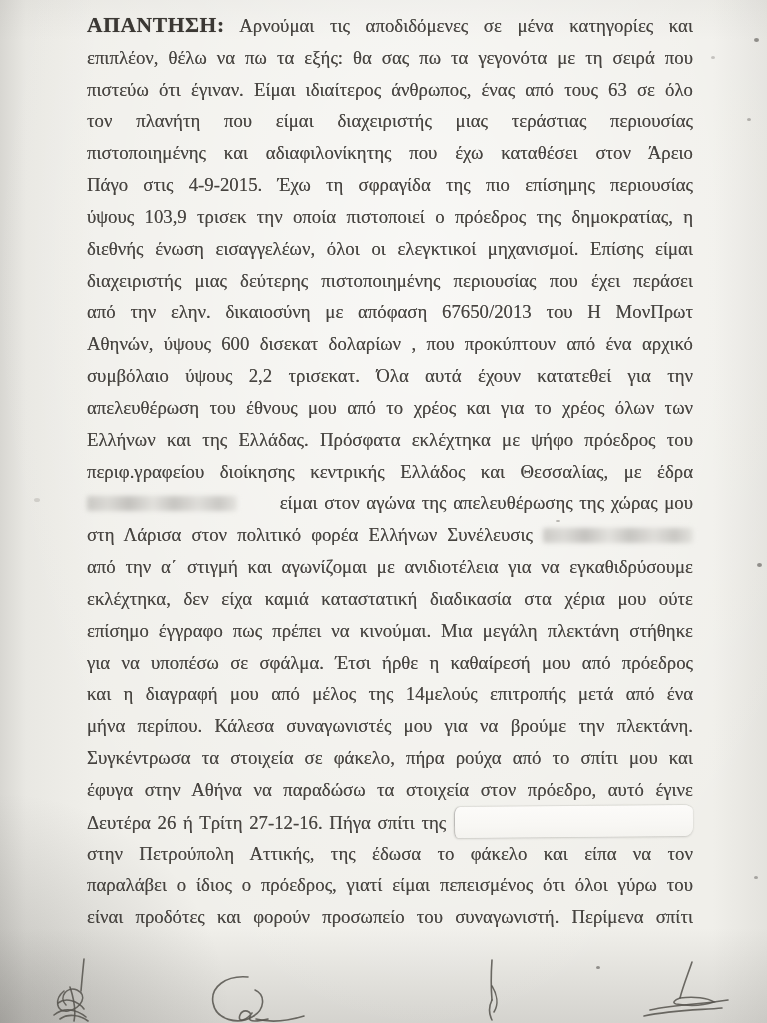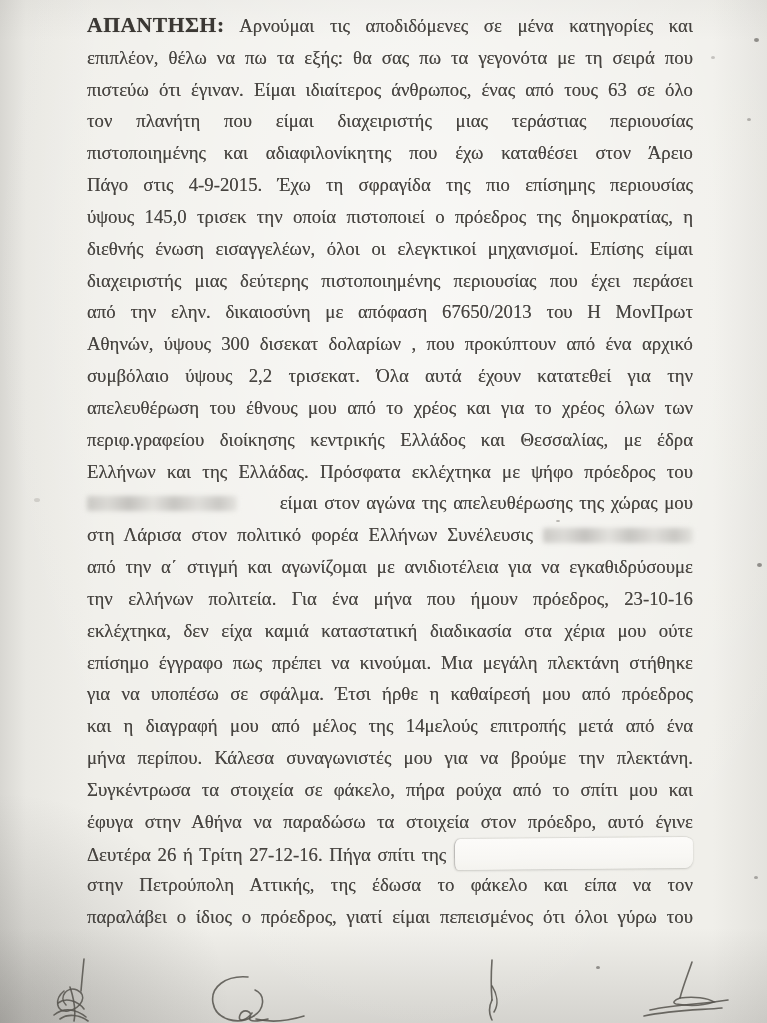--- a/index.html
+++ b/index.html
@@ -58,43 +58,43 @@
 
 <div class="paper"></div>
 
 <div class="text-block">
     <div class="line"><span class="heading">ΑΠΑΝΤΗΣΗ:</span> <span>Αρνούμαι τις αποδιδόμενες σε μένα κατηγορίες και</span></div>
     <div class="line"><span>επιπλέον, θέλω να πω τα εξής: θα σας πω τα γεγονότα με τη σειρά που</span></div>
     <div class="line"><span>πιστεύω ότι έγιναν. Είμαι ιδιαίτερος άνθρωπος, ένας από τους 63 σε όλο</span></div>
     <div class="line"><span>τον πλανήτη που είμαι διαχειριστής μιας τεράστιας περιουσίας</span></div>
     <div class="line"><span>πιστοποιημένης και αδιαφιλονίκητης που έχω καταθέσει στον Άρειο</span></div>
     <div class="line"><span>Πάγο στις 4-9-2015. Έχω τη σφραγίδα της πιο επίσημης περιουσίας</span></div>
-    <div class="line"><span>ύψους 145,0 τρισεκ την οποία πιστοποιεί ο πρόεδρος της δημοκρατίας, η</span></div>
+    <div class="line"><span>ύψους 103,9 τρισεκ την οποία πιστοποιεί ο πρόεδρος της δημοκρατίας, η</span></div>
     <div class="line"><span>διεθνής ένωση εισαγγελέων, όλοι οι ελεγκτικοί μηχανισμοί. Επίσης είμαι</span></div>
     <div class="line"><span>διαχειριστής μιας δεύτερης πιστοποιημένης περιουσίας που έχει περάσει</span></div>
     <div class="line"><span>από την ελην. δικαιοσύνη με απόφαση 67650/2013 του Η ΜονΠρωτ</span></div>
-    <div class="line"><span>Αθηνών, ύψους 300 δισεκατ δολαρίων , που προκύπτουν από ένα αρχικό</span></div>
+    <div class="line"><span>Αθηνών, ύψους 600 δισεκατ δολαρίων , που προκύπτουν από ένα αρχικό</span></div>
     <div class="line"><span>συμβόλαιο ύψους 2,2 τρισεκατ. Όλα αυτά έχουν κατατεθεί για την</span></div>
     <div class="line"><span>απελευθέρωση του έθνους μου από το χρέος και για το χρέος όλων των</span></div>
+    <div class="line"><span>Ελλήνων και της Ελλάδας. Πρόσφατα εκλέχτηκα με ψήφο πρόεδρος του</span></div>
     <div class="line"><span>περιφ.γραφείου διοίκησης κεντρικής Ελλάδος και Θεσσαλίας, με έδρα</span></div>
-    <div class="line"><span>Ελλήνων και της Ελλάδας. Πρόσφατα εκλέχτηκα με ψήφο πρόεδρος του</span></div>
     <div class="line"><span class="blur gap-after"></span> <span>είμαι στον αγώνα της απελευθέρωσης της χώρας μου</span></div>
     <div class="line"><span>στη Λάρισα στον πολιτικό φορέα Ελλήνων Συνέλευσις</span> <span class="blur"></span></div>
     <div class="line"><span>από την α΄ στιγμή και αγωνίζομαι με ανιδιοτέλεια για να εγκαθιδρύσουμε</span></div>
-    <div class="line"><span>την ελλήνων πολιτεία. Για ένα μήνα που ήμουν πρόεδρος, 23-10-16</span></div>
     <div class="line"><span>εκλέχτηκα, δεν είχα καμιά καταστατική διαδικασία στα χέρια μου ούτε</span></div>
     <div class="line"><span>επίσημο έγγραφο πως πρέπει να κινούμαι. Μια μεγάλη πλεκτάνη στήθηκε</span></div>
     <div class="line"><span>για να υποπέσω σε σφάλμα. Έτσι ήρθε η καθαίρεσή μου από πρόεδρος</span></div>
     <div class="line"><span>και η διαγραφή μου από μέλος της 14μελούς επιτροπής μετά από ένα</span></div>
     <div class="line"><span>μήνα περίπου. Κάλεσα συναγωνιστές μου για να βρούμε την πλεκτάνη.</span></div>
     <div class="line"><span>Συγκέντρωσα τα στοιχεία σε φάκελο, πήρα ρούχα από το σπίτι μου και</span></div>
     <div class="line"><span>έφυγα στην Αθήνα να παραδώσω τα στοιχεία στον πρόεδρο, αυτό έγινε</span></div>
     <div class="line"><span>Δευτέρα 26 ή Τρίτη 27-12-16. Πήγα σπίτι της</span> <span class="patch"></span></div>
     <div class="line"><span>στην Πετρούπολη Αττικής, της έδωσα το φάκελο και είπα να τον</span></div>
     <div class="line"><span>παραλάβει ο ίδιος ο πρόεδρος, γιατί είμαι πεπεισμένος ότι όλοι γύρω του</span></div>
+    <div class="line"><span>είναι προδότες και φορούν προσωπείο του συναγωνιστή. Περίμενα σπίτι</span></div>
   </div>
 
 <svg class="sig" style="left:50px;top:957px;" width="60" height="66" viewBox="0 0 60 66">
   <path d="M34,2 C33,12 32,22 31,34"></path>
   <path d="M14,34 C4,42 6,56 18,54 C32,51 38,38 27,33 C17,29 8,40 16,48"></path>
   <path d="M8,46 C16,40 28,44 34,52"></path>
   <path d="M4,58 C14,50 26,52 36,60"></path>
   <path d="M20,30 C24,42 26,54 24,64"></path>
   <path d="M10,62 C18,56 30,58 38,64"></path>
 </svg>

